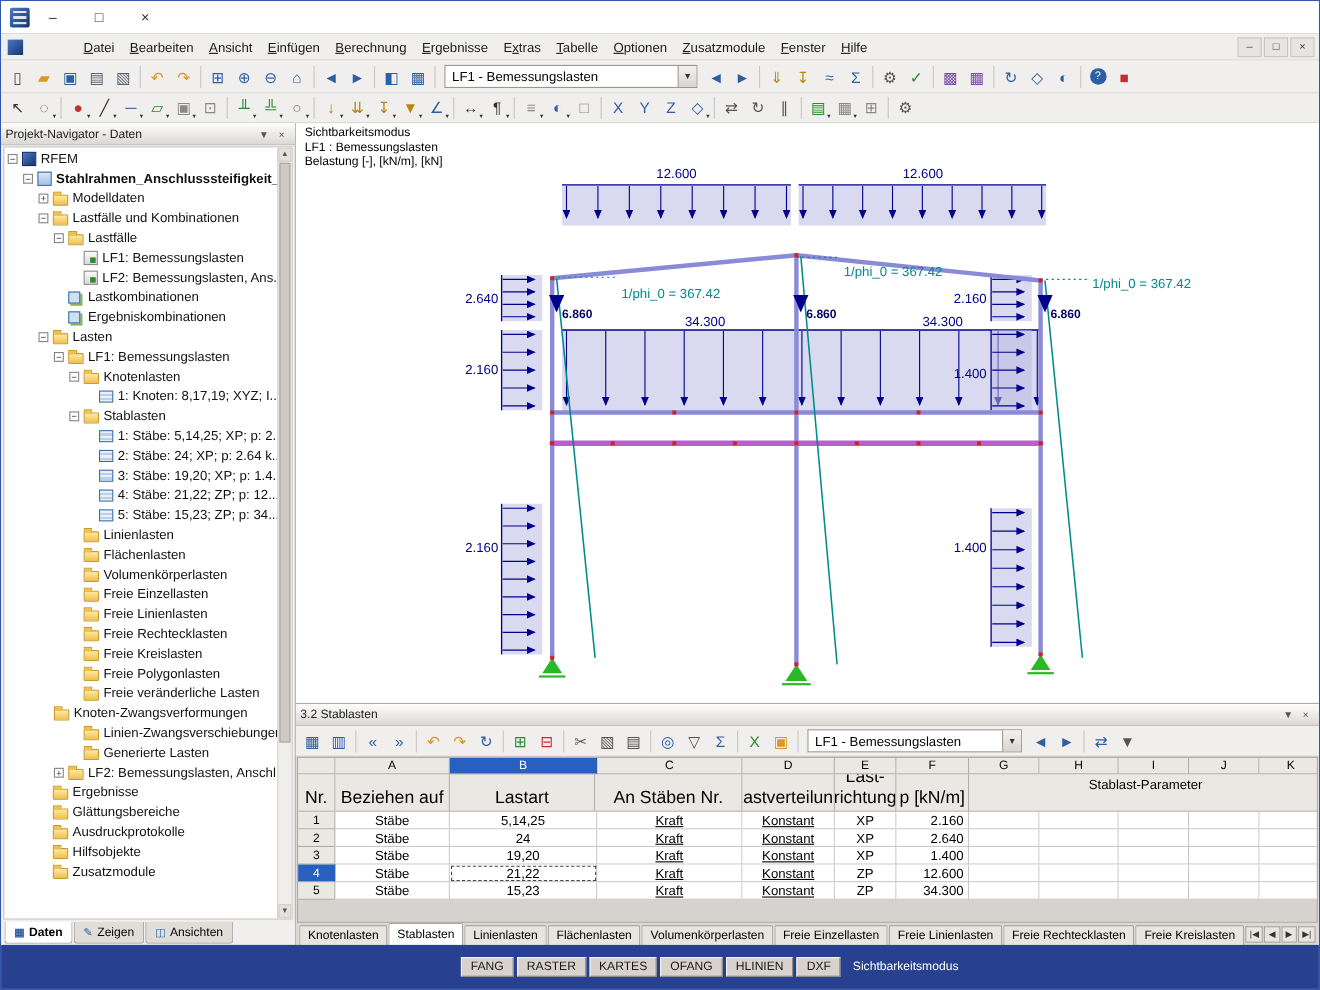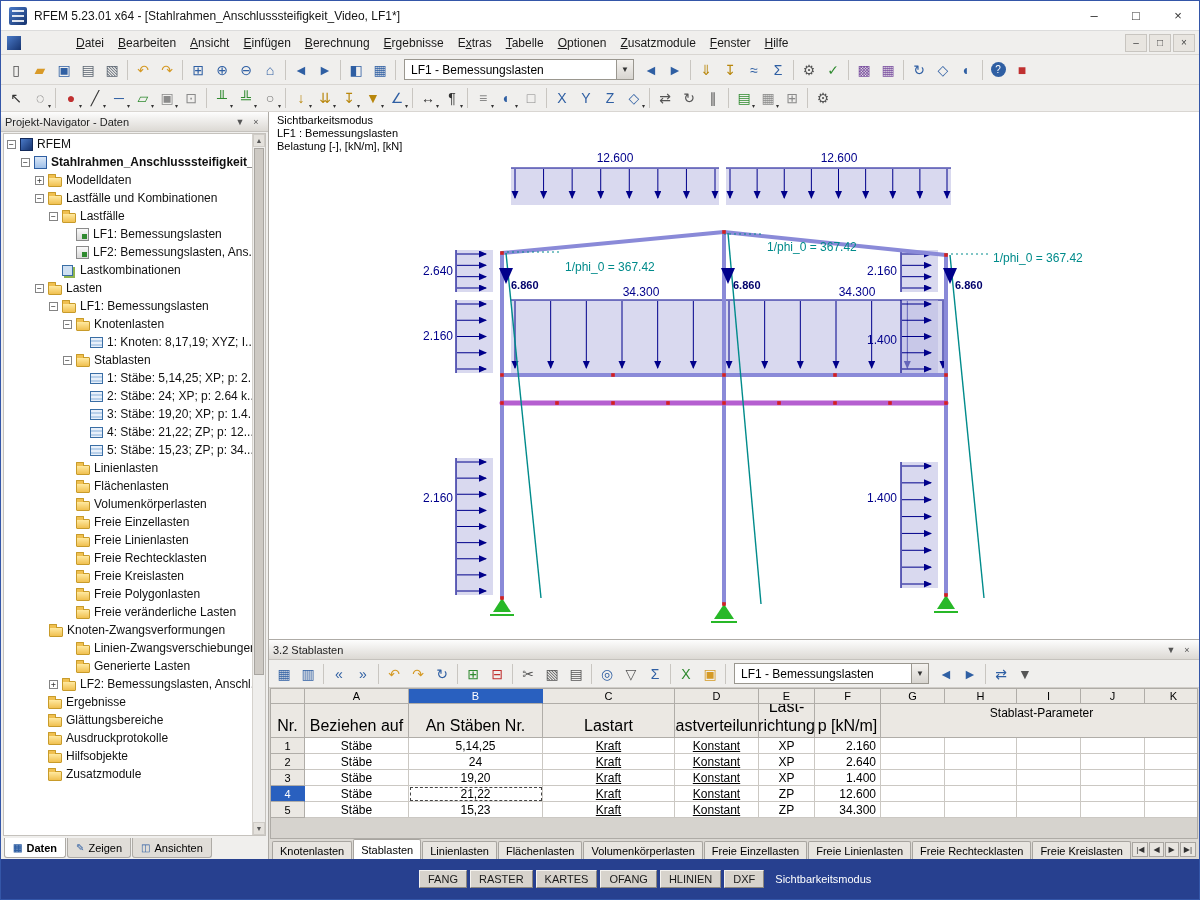--- a/index.html
+++ b/index.html
@@ -116,21 +116,20 @@
   .sb-btn{height:18px;padding:0 8px;margin-right:3px;background:#d7d3cc;border:1px solid #8a867f;border-top-color:#f5f3ef;border-left-color:#f5f3ef;font-size:11px;display:flex;align-items:center;color:#1a1a1a;white-space:nowrap;}
   .sb-label{color:#fff;font-size:11px;margin-left:8px;white-space:nowrap;}
 </style>
 </head>
 <body>
 
 <div class="window">
 
   <div class="titlebar">
     <span class="app-icon"></span>
-    <span class="title-text">RFEM 5.23.01 x64 - [Stahlrahmen_Anschlusssteifigkeit_Video, LF1*]</span>
     <span class="win-btn">–</span>
     <span class="win-btn">□</span>
     <span class="win-btn">×</span>
   </div>
 
   <div class="menubar">
     <span class="mdi-icon"></span>
     <div class="menu-items">
         <span class="menu-item"><u>D</u>atei</span>
         <span class="menu-item"><u>B</u>earbeiten</span>
@@ -436,20 +435,25 @@
             </div>
             <div class="tree-row" style="padding-left: 59px;">
               <span class="tspace"></span>
               <span class="ticon ti-lc"></span>
               <span class="">LF2: Bemessungslasten, Ans...</span>
             </div>
             <div class="tree-row" style="padding-left: 45px;">
               <span class="tspace"></span>
               <span class="ticon ti-combo"></span>
               <span class="">Lastkombinationen</span>
+            </div>
+            <div class="tree-row" style="padding-left: 45px;">
+              <span class="tspace"></span>
+              <span class="ticon ti-combo"></span>
+              <span class="">Ergebniskombinationen</span>
             </div>
             <div class="tree-row" style="padding-left: 31px;">
               <span class="ttoggle">−</span>
               <span class="ticon ti-folder"></span>
               <span class="">Lasten</span>
             </div>
             <div class="tree-row" style="padding-left: 45px;">
               <span class="ttoggle">−</span>
               <span class="ticon ti-folder"></span>
               <span class="">LF1: Bemessungslasten</span>
@@ -913,22 +917,22 @@
               <div class="tcell hcell lrow" style="width: 66px;">F</div>
               <div class="tcell hcell lrow" style="width: 64px;">G</div>
               <div class="tcell hcell lrow" style="width: 72px;">H</div>
               <div class="tcell hcell lrow" style="width: 64px;">I</div>
               <div class="tcell hcell lrow" style="width: 64px;">J</div>
               <div class="tcell hcell lrow" style="width: 58px;">K</div>
             </div>
             <div class="trow">
               <div class="tcell hcell hmain" style="width: 34px;">Nr.</div>
               <div class="tcell hcell hmain" style="width: 104px;">Beziehen auf</div>
+              <div class="tcell hcell hmain" style="width: 132px;">Lastart</div>
               <div class="tcell hcell hmain" style="width: 134px;">An Stäben Nr.</div>
-              <div class="tcell hcell hmain" style="width: 132px;">Lastart</div>
               <div class="tcell hcell hmain" style="width: 84px;">Lastverteilung</div>
               <div class="tcell hcell hmain" style="width: 56px;">Last-
 richtung</div>
               <div class="tcell hcell hmain" style="width: 66px;">p [kN/m]</div>
               <div class="tcell hcell hgroup" style="width: 322px;">Stablast-Parameter</div>
             </div>
             <div class="trow">
               <div class="tcell hcell rnum" style="width: 34px;">1</div>
               <div class="tcell dcell" style="width: 104px;">Stäbe</div>
               <div class="tcell dcell" style="width: 134px;">5,14,25</div>

